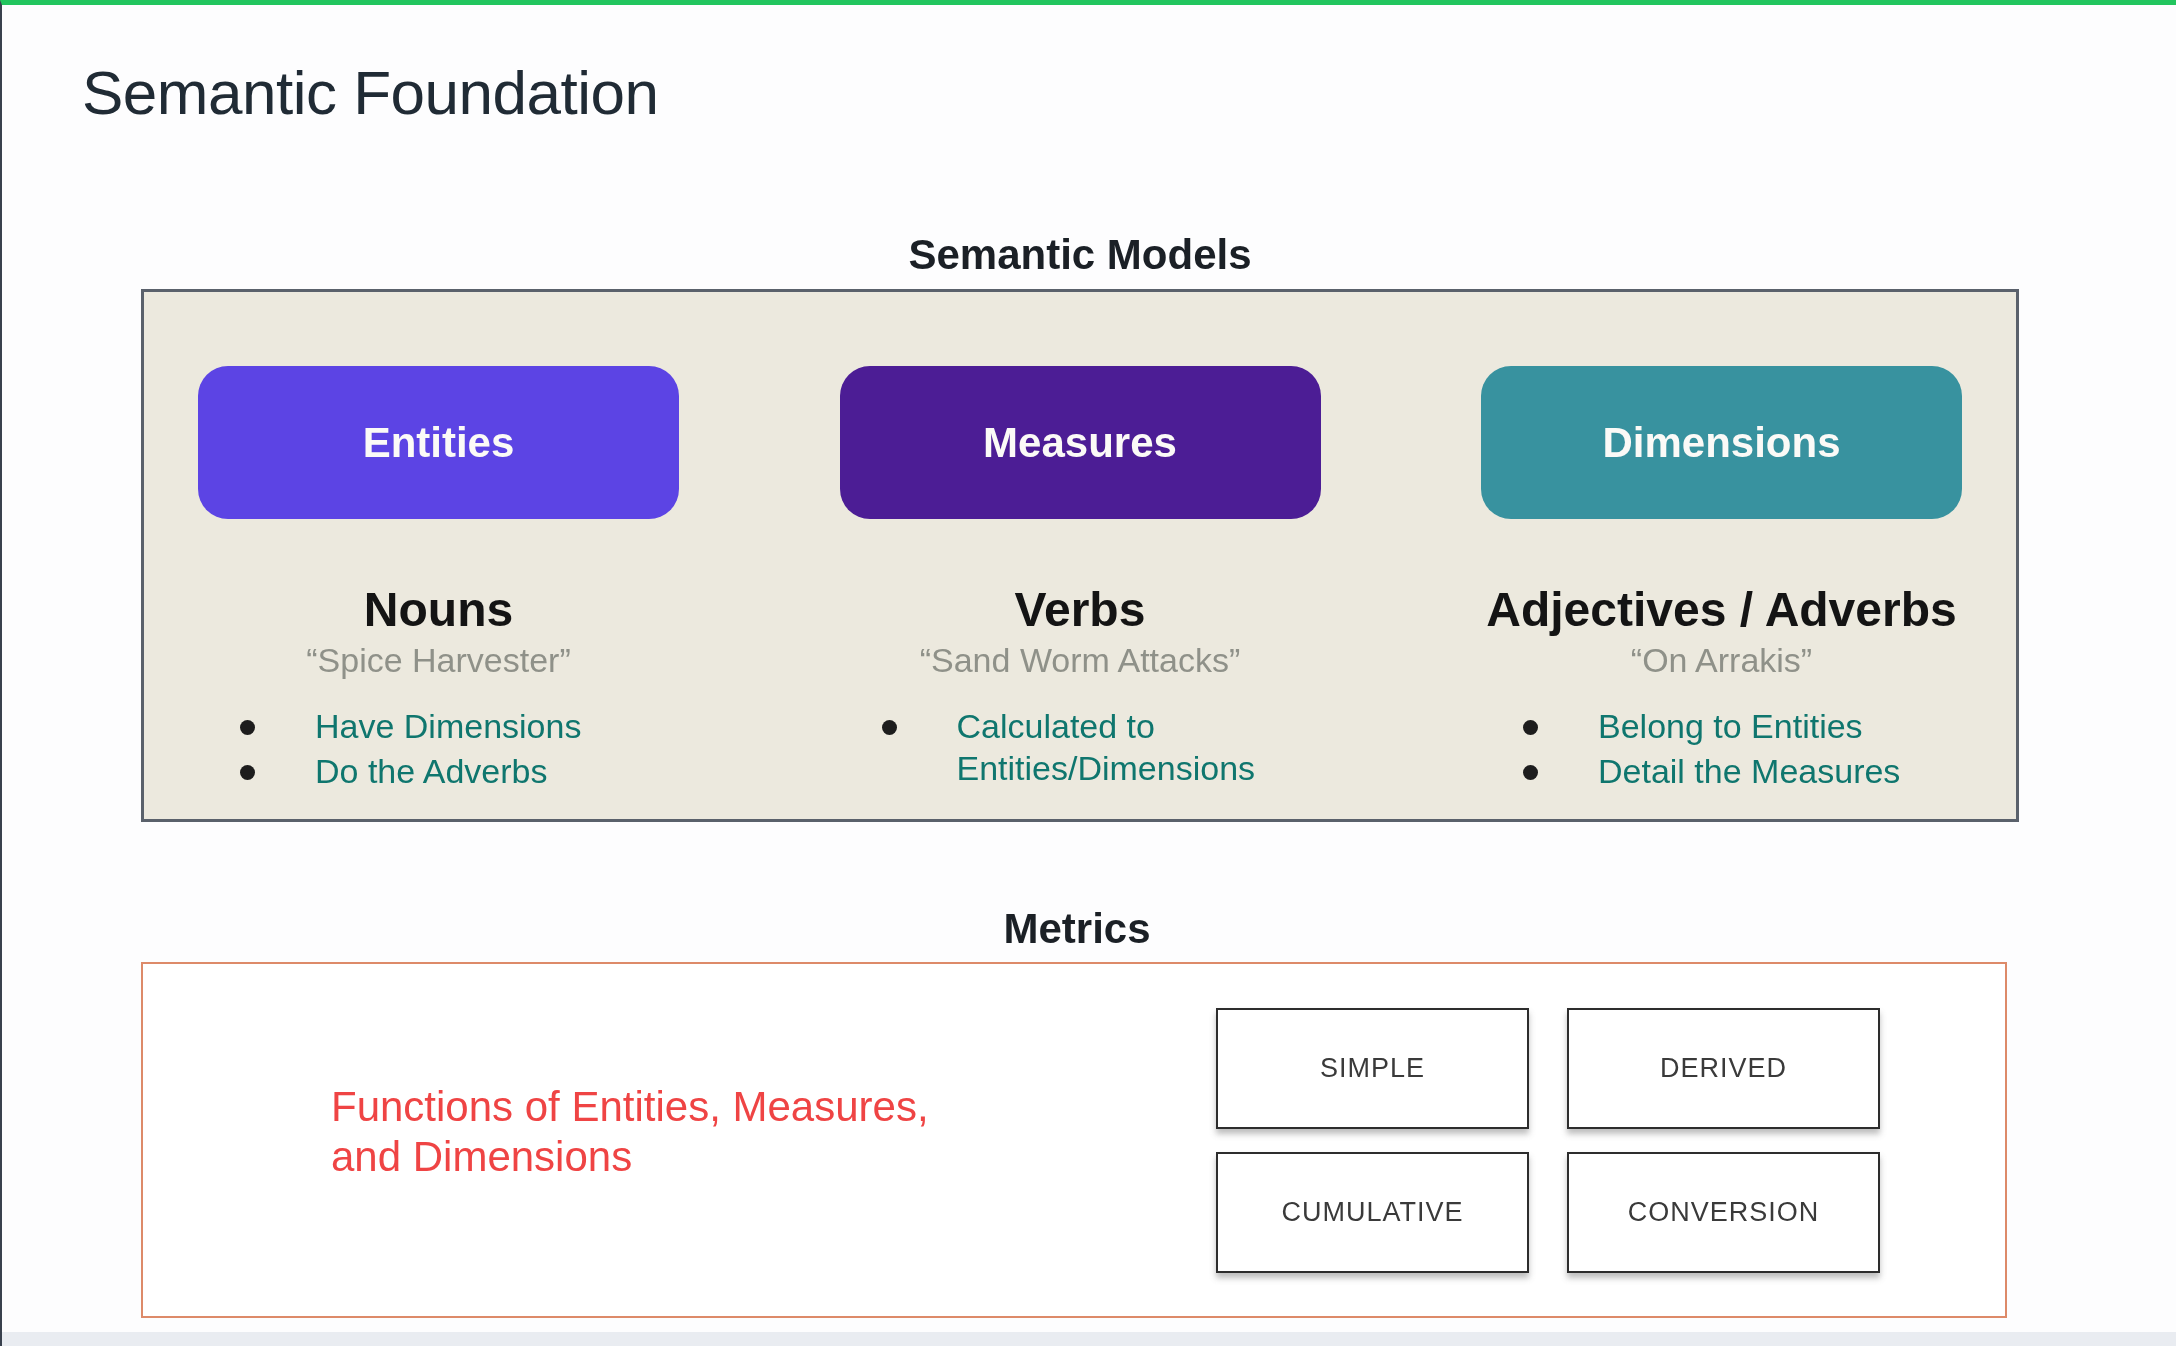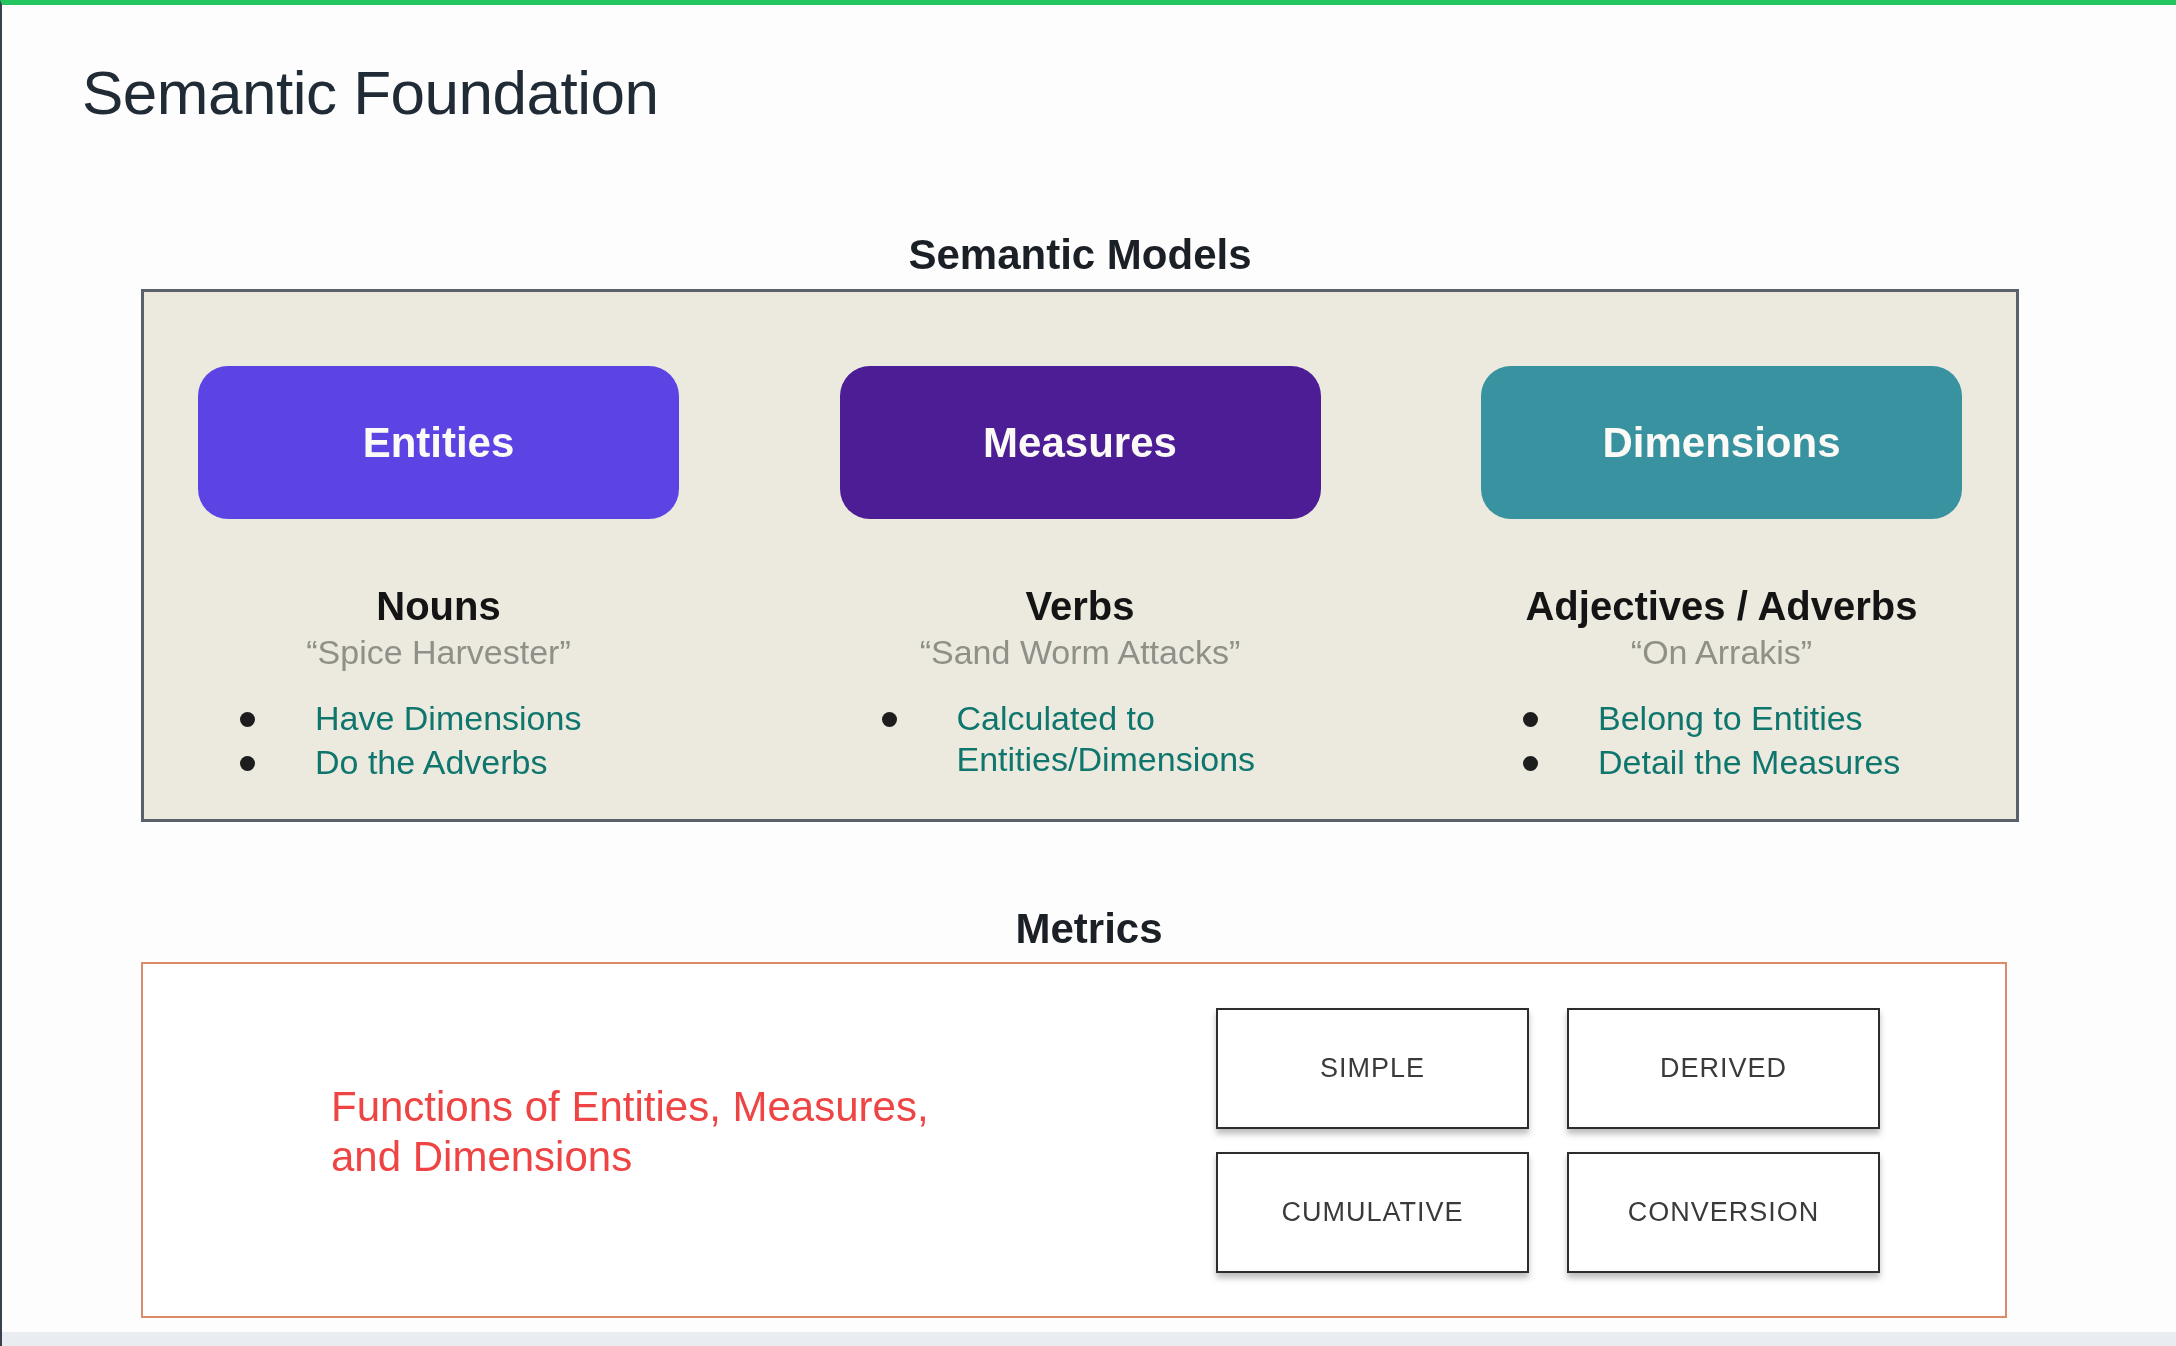--- a/index.html
+++ b/index.html
@@ -21,42 +21,42 @@
   }
   .page-title {
     position: absolute; left: 80px; top: 52px;
     font-size: 62px; font-weight: 500; color: #202b35; letter-spacing: -0.5px;
   }
   .section-heading {
     position: absolute; text-align: center;
     font-size: 42px; font-weight: 700; color: #1b2026;
   }
   .models-heading { left: 139px; width: 1878px; top: 226px; }
-  .metrics-heading { left: 154px; width: 1866px; top: 900px; }
+  .metrics-heading { left: 142px; width: 1866px; top: 900px; }
 
   .models-panel {
     position: absolute; left: 139px; top: 284px;
     width: 1878px; height: 533px; box-sizing: border-box;
     border: 3px solid #5a616b; background: #ece9de;
     display: flex; justify-content: space-between;
     padding: 46px 54px 0 54px;
   }
   .model-col { width: 481px; display: flex; flex-direction: column; align-items: center; }
   .pill {
     width: 100%; height: 153px; border-radius: 30px;
     display: flex; align-items: center; justify-content: center;
     font-size: 42px; font-weight: 700; color: #fbfaf7;
     box-sizing: border-box;
     margin-top: 28px;
   }
   .pill-entities   { background: #5c44e4; }
   .pill-measures   { background: #4c1d95; }
   .pill-dimensions { background: #38929f; }
   .role {
-    margin-top: 66px; font-size: 40px; font-weight: 700;
+    margin-top: 66px; font-size: 48px; font-weight: 700;
     color: #141414; text-align: center; line-height: 1.05;
   }
   .example {
     margin-top: 6px; font-size: 34px; color: #8f9189; text-align: center;
   }
   .bullets {
     margin-top: 26px; align-self: stretch; padding-left: 42px;
     display: flex; flex-direction: column; gap: 3px;
   }
   .bullet { display: flex; align-items: flex-start; font-size: 34px; color: #0f766e; line-height: 1.22; }

